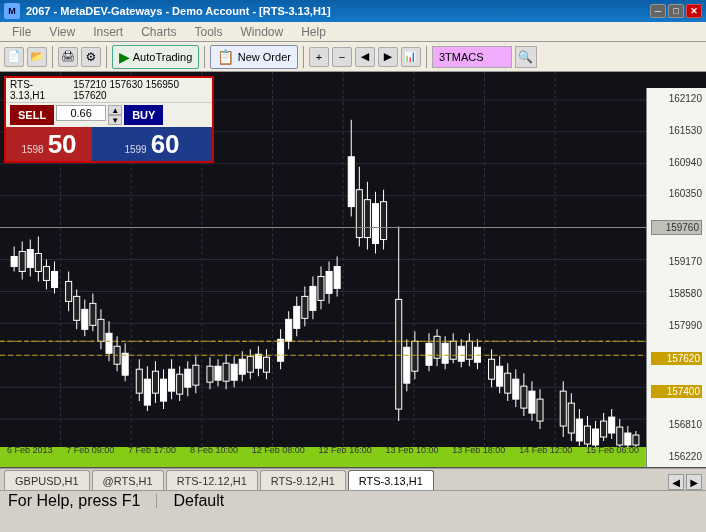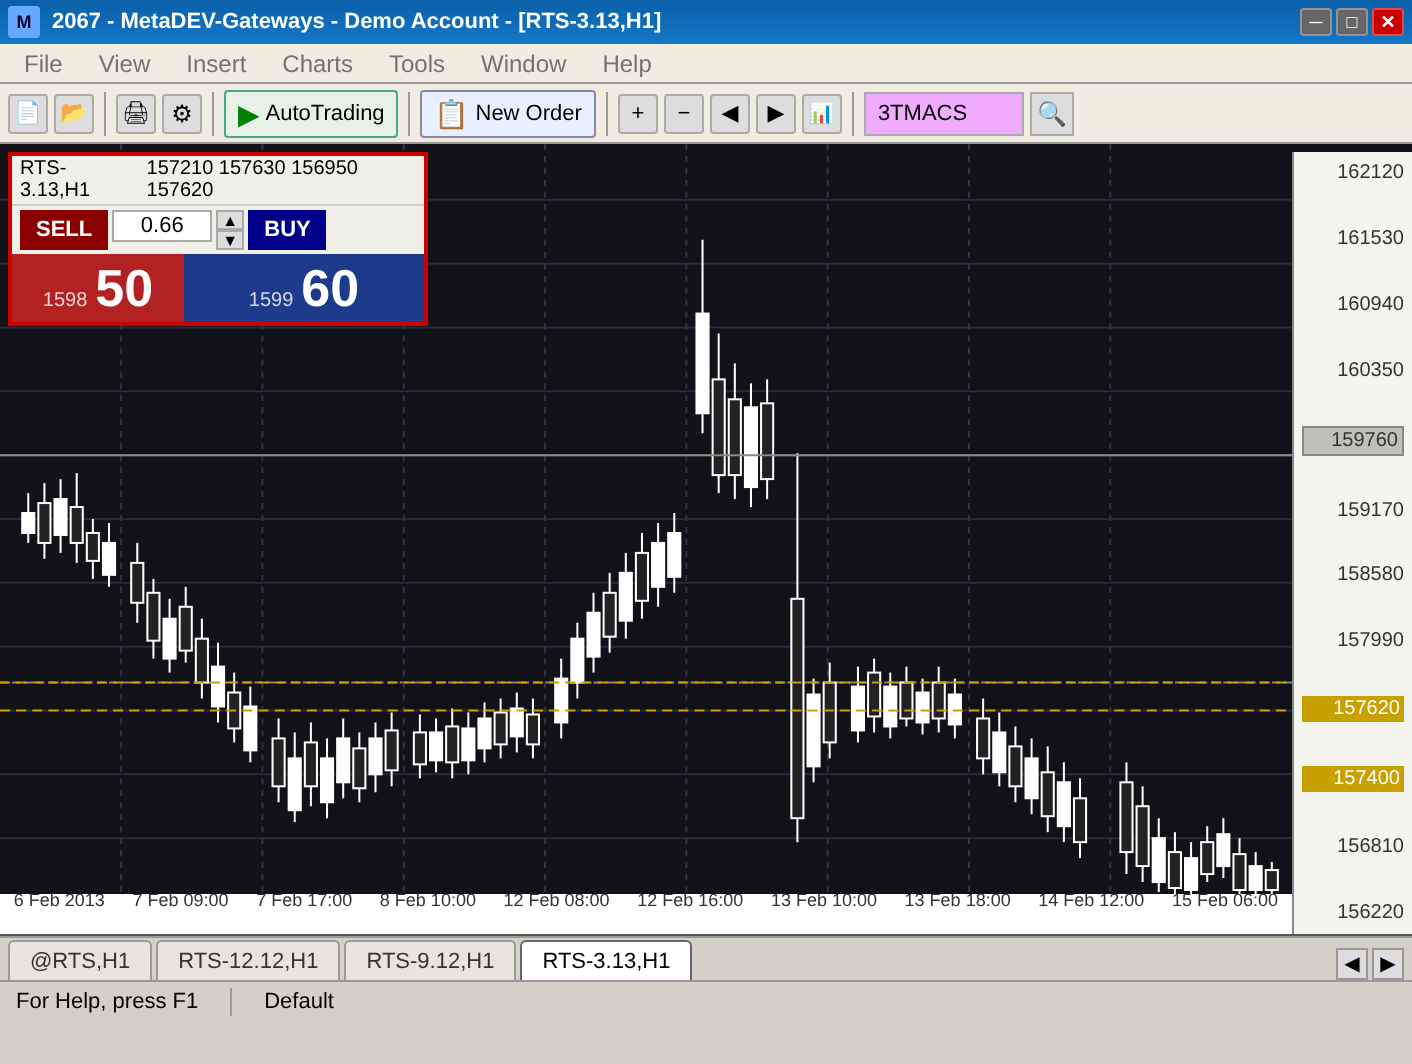--- a/index.html
+++ b/index.html
@@ -171,38 +171,38 @@
       display: flex;
       align-items: baseline;
       gap: 1px;
       flex: 1;
       justify-content: center;
     }
     .price-main { font-size: 26px; font-weight: bold; line-height: 1; }
     .price-label { font-size: 10px; color: rgba(255,255,255,0.8); margin-right: 3px; }
     .chart-right-axis {
       position: absolute;
-      top: 4px; right: 0; width: 60px; bottom: 0;
+      top: 16px; right: 0; width: 60px; bottom: 0;
       background: #f5f5f0;
       border-left: 1px solid #888;
       display: flex;
       flex-direction: column;
       justify-content: space-between;
       padding: 5px 4px;
     }
     .axis-label {
       font-size: 10px;
       color: #333;
       text-align: right;
     }
     .chart-bottom-axis {
       position: absolute;
       bottom: 0; left: 0; right: 60px;
       height: 36px;
-      background: #ffffff;
+      background: #84cc16;
       border-top: 1px solid #888;
       display: flex;
       align-items: center;
       justify-content: space-around;
       font-size: 9px;
       color: #333;
     }
 
     
     .tabs-bar {
@@ -238,21 +238,21 @@
 
     
     .status-bar {
       height: 20px;
       background: #d4d0c8;
       border-top: 1px solid #999;
       display: flex;
       align-items: center;
       padding: 0 8px;
       gap: 16px;
-      font-size: 11px;
+      font-size: 16px;
       color: #000;
     }
     .status-sep { width: 1px; height: 14px; background: #999; }
 
     
     .chart-svg {
       width: 100%;
       height: 100%;
     }
   </style>
@@ -610,20 +610,23 @@
     <rect x="627" y="364" width="6" height="10" fill="#222" stroke="white"></rect>
 
     <line x1="0" y1="156" x2="640" y2="156" stroke="#888888" stroke-width="1"></line>
     <line x1="0" y1="270" x2="640" y2="270" stroke="#c8a000" stroke-width="1" stroke-dasharray="5,3"></line>
     <line x1="0" y1="284" x2="640" y2="284" stroke="#c8a000" stroke-width="1" stroke-dasharray="5,3"></line>
   </svg>
 </div>
 
 <div class="tabs-bar">
   <div class="tab">
+    <span>GBPUSD,H1</span>
+  </div>
+  <div class="tab">
     <span>@RTS,H1</span>
   </div>
   <div class="tab">
     <span>RTS-12.12,H1</span>
   </div>
   <div class="tab">
     <span>RTS-9.12,H1</span>
   </div>
   <div class="tab active">
     <span>RTS-3.13,H1</span>

